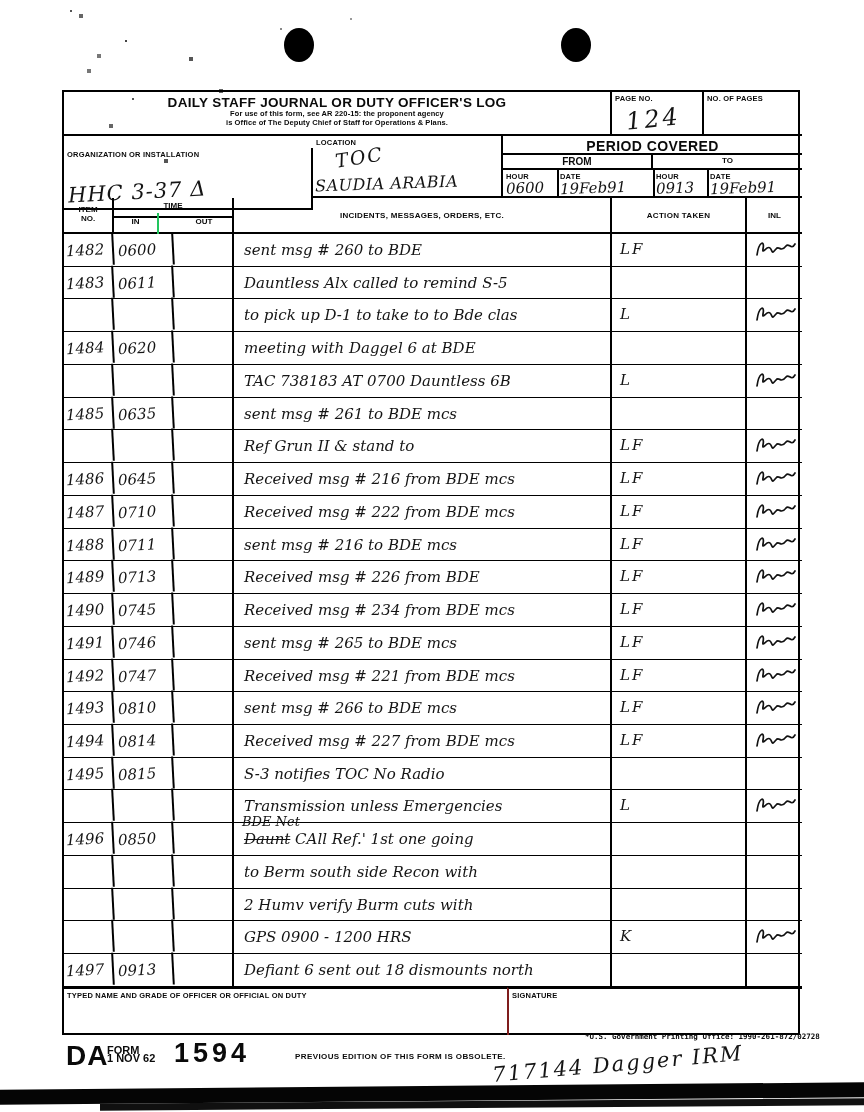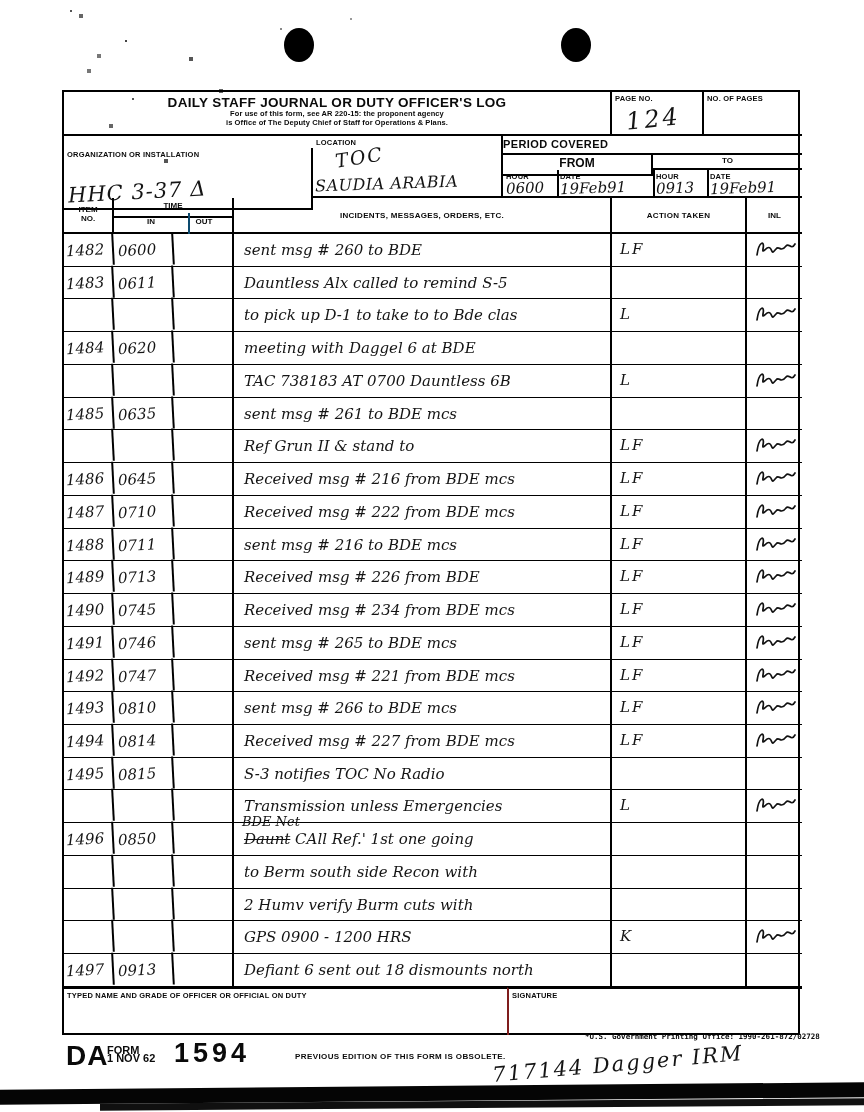--- a/index.html
+++ b/index.html
@@ -35,36 +35,36 @@
   .pageno-val{font-size:24px;position:absolute;left:14px;top:13px;transform:rotate(-6deg);letter-spacing:3px;}
   .nopages-cell{left:640px;top:0;width:98px;height:44px;}
 
   
   .org-cell{left:0;top:56px;width:249px;height:62px;}
   .org-val{font-size:21px;position:absolute;left:4px;top:32px;transform:rotate(-3deg);white-space:nowrap;letter-spacing:1px;}
   .loc-cell{left:249px;top:44px;width:190px;height:62px;}
   .loc-val1{font-size:19px;position:absolute;left:22px;top:10px;transform:rotate(-9deg);letter-spacing:2px;}
   .loc-val2{font-size:16px;position:absolute;left:2px;top:38px;transform:rotate(-2deg);white-space:nowrap;letter-spacing:.5px;}
   .period-cell{left:439px;top:44px;width:299px;height:62px;}
-  .period-hdr{height:15px;font-size:11px;font-weight:bold;letter-spacing:.4px;padding-top:2px;}
+  .period-hdr{height:15px;text-align:center;font-size:14px;font-weight:bold;letter-spacing:.4px;padding-top:2px;}
   .fromto{position:absolute;top:17px;left:0;width:299px;height:17px;}
-  .from-c{position:absolute;left:0;top:0;width:150px;height:23px;text-align:center;font-size:12px;font-weight:bold;padding-top:3px;box-sizing:border-box;}
+  .from-c{position:absolute;left:0;top:0;width:150px;height:17px;text-align:center;font-size:10px;font-weight:bold;padding-top:3px;box-sizing:border-box;}
   .to-c{position:absolute;left:150px;top:0;width:149px;height:17px;text-align:center;font-size:8px;font-weight:bold;padding-top:3px;box-sizing:border-box;}
   .hd-row{position:absolute;top:34px;left:0;width:299px;height:28px;}
   .hd{position:absolute;top:0;height:28px;}
   .hd .hv{font-size:15px;position:absolute;left:3px;top:9px;white-space:nowrap;transform:rotate(-2deg);}
   .hd1{left:0;width:54px;} .hd2{left:54px;width:96px;} .hd3{left:150px;width:54px;} .hd4{left:204px;width:95px;}
 
   
   .thead{left:0;top:106px;width:738px;height:36px;}
   .th{position:absolute;top:0;height:36px;font-size:8px;font-weight:bold;text-align:center;box-sizing:border-box;}
   .th-item{left:0;width:50px;padding-top:7px;line-height:9px;}
   .th-time{left:50px;width:120px;}
   .time-top{height:15px;border-bottom:2px solid #000;padding-top:3px;}
-  .time-in{position:absolute;left:0;top:15px;width:76px;height:21px;border-right:2px solid #0c4a6e;padding-top:4px;box-sizing:border-box;}
+  .time-in{position:absolute;left:0;top:15px;width:45px;height:21px;border-right:2px solid #22c55e;padding-top:4px;box-sizing:border-box;}
   .time-out{position:absolute;left:60px;top:15px;width:60px;height:21px;padding-top:4px;box-sizing:border-box;}
   .th-inc{left:170px;width:378px;padding-top:13px;letter-spacing:.3px;}
   .th-act{left:548px;width:135px;padding-top:13px;letter-spacing:.3px;}
   .th-inl{left:683px;width:55px;padding-top:13px;}
 
   
   .tbody{left:0;top:142px;width:738px;height:753px;}
   .trow{display:grid;grid-template-columns:50px 60px 60px 378px 135px 55px;height:32.74px;border-bottom:1.5px solid #000;box-sizing:border-box;}
   .trow .c{border-right:2px solid #000;box-sizing:border-box;position:relative;overflow:visible;}
   .trow .c:last-child{border-right:none;}

